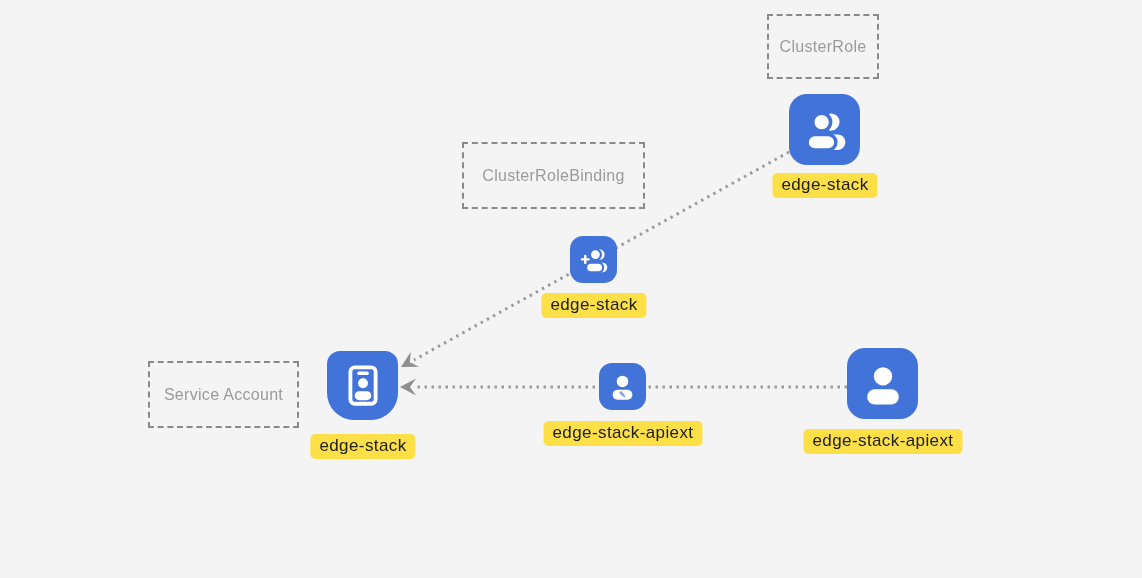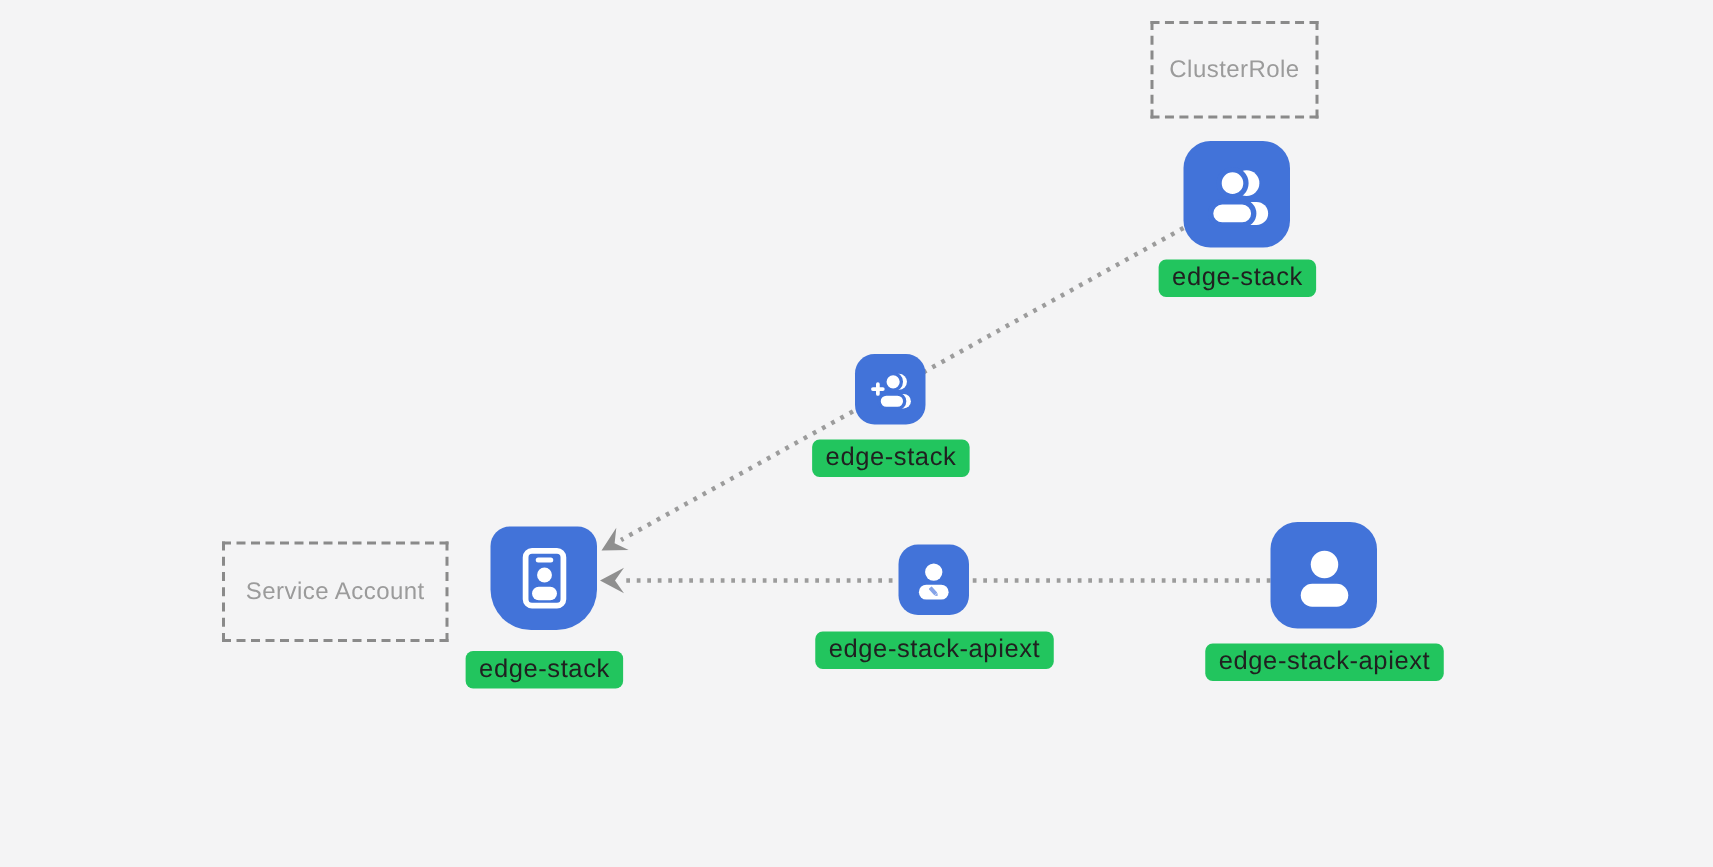--- a/index.html
+++ b/index.html
@@ -46,21 +46,21 @@
   #tile-rolebinding       {left:599px; top:363px;}
   #tile-role              {left:847px; top:348px;}
   .tile.big svg{width:50px;height:50px;}
   .tile.small svg{width:33px;height:33px;}
   #tile-serviceaccount svg{width:54px;height:54px;}
 
   
   .name-label{
     position:absolute;
     transform:translateX(-50%);
-    background:#22c55e;
+    background:#fde047;
     color:#202020;
     font-size:17px;
     letter-spacing:0.4px;
     padding:2px 9px 3px 9px;
     border-radius:5px;
     white-space:nowrap;
     z-index:4;
   }
   #label-clusterrole       {left:825px; top:173px;}
   #label-clusterrolebinding{left:594px; top:293px;}
@@ -81,20 +81,23 @@
     </g>
 
     <line x1="847" y1="387" x2="414" y2="387" stroke="#9c9c9c" stroke-width="3" stroke-dasharray="2.5 4.5"></line>
     <g transform="translate(400,387) rotate(180)">
       <path d="M0,0 L-16,-8.5 L-10,0 L-16,8.5 Z" fill="#8f8f8f"></path>
     </g>
   </svg>
 
   <div class="type-box" id="box-clusterrole">
     <span>ClusterRole</span>
+  </div>
+  <div class="type-box" id="box-clusterrolebinding">
+    <span>ClusterRoleBinding</span>
   </div>
   <div class="type-box" id="box-serviceaccount">
     <span>Service Account</span>
   </div>
 
   <div class="tile big" id="tile-clusterrole">
     <svg viewBox="0 0 24 24">
       <circle cx="14.9" cy="8.2" r="4.1" fill="#fff"></circle>
       <rect x="8.8" y="14.2" width="13" height="7.4" rx="3.7" fill="#fff"></rect>
       <circle cx="10.4" cy="8.2" r="4.3" fill="#fff" stroke="#4273D9" stroke-width="1.7"></circle>

